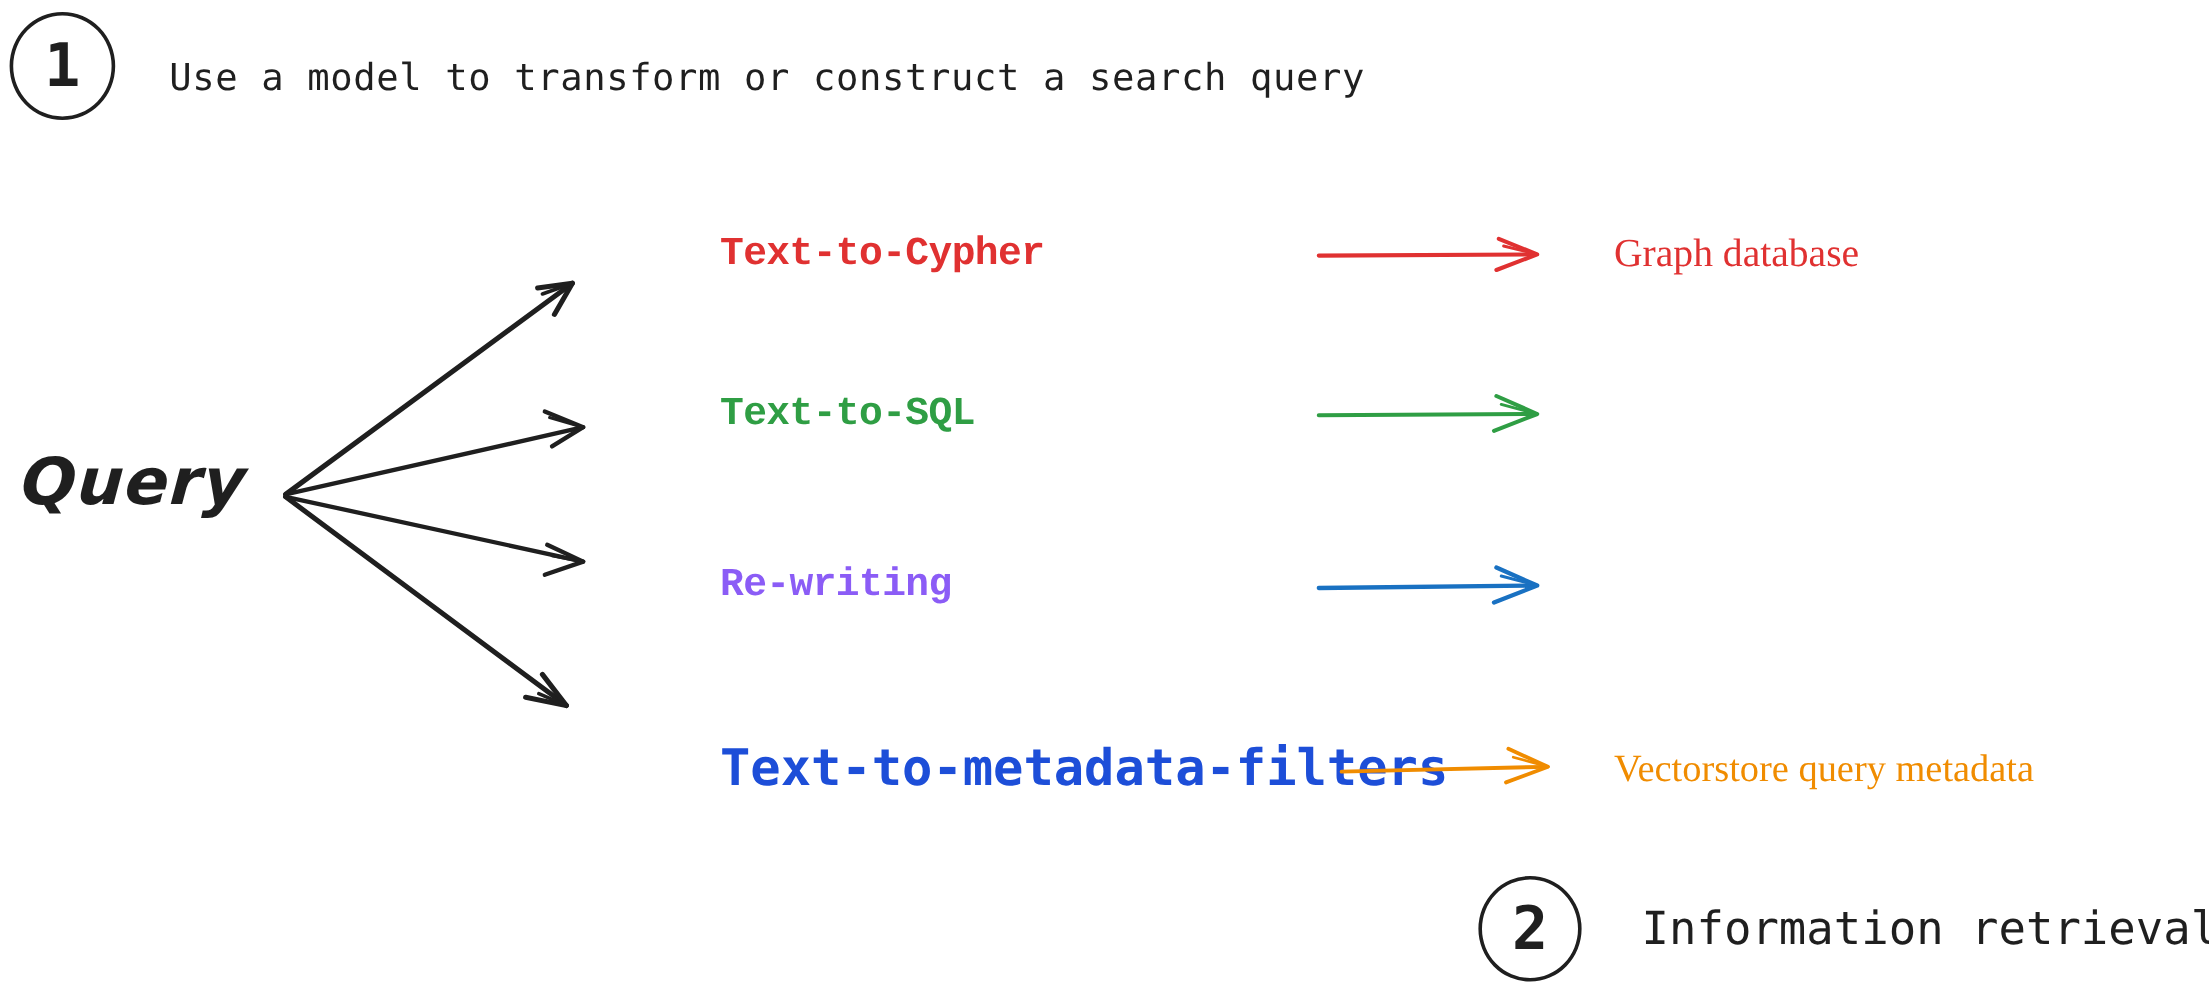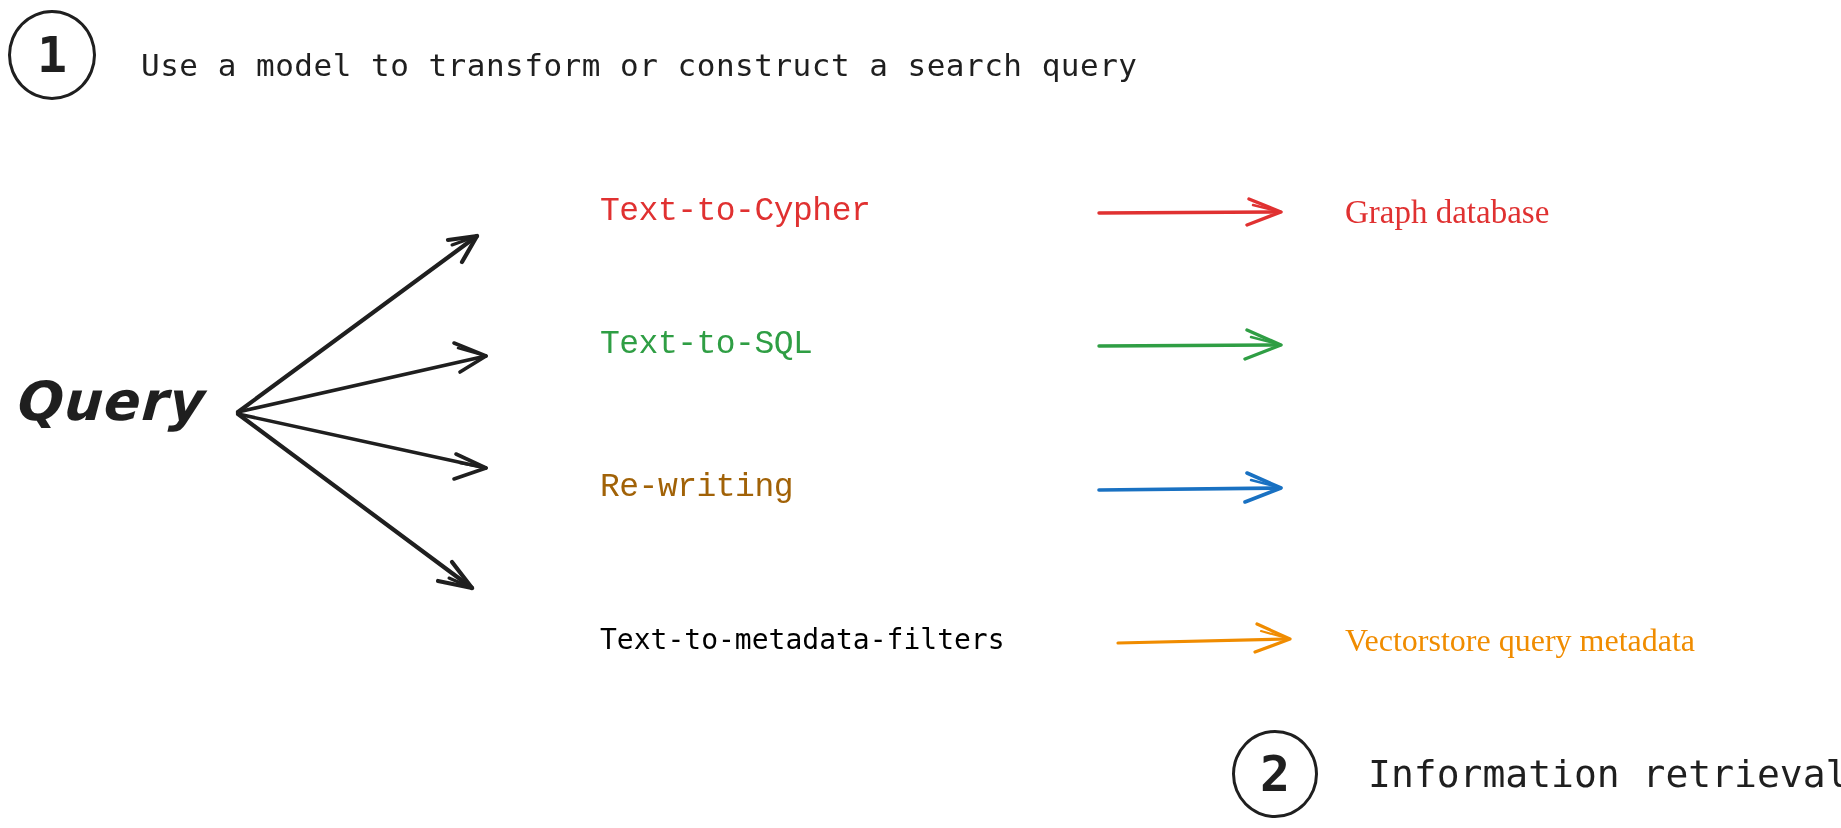--- a/index.html
+++ b/index.html
@@ -104,20 +104,21 @@
     height: 60px;
     display: block;
   }
   .row-label-left {
     position: absolute;
     left: 600px;
     top: 0;
     font-size: 33px;
     white-space: nowrap;
     line-height: 60px;
+    font-weight: bold;
   }
   .cond {
     font-family: "Liberation Mono", monospace;
     letter-spacing: -0.5px;
   }
   .wide {
     font-family: "DejaVu Sans Mono", monospace;
   }
   .row-label-right {
     position: absolute;
@@ -188,32 +189,32 @@
     <svg class="row-arrow" viewBox="0 0 200 60" xmlns="http://www.w3.org/2000/svg">
       <g stroke="#2f9e44" fill="none" stroke-linecap="round" stroke-linejoin="round">
         <path d="M4 31 L184 30" stroke-width="3.4"></path>
         <path d="M152 15 L186 30 L150 44" stroke-width="3.4"></path>
         <path d="M156 22 L186 30" stroke-width="2.4"></path>
       </g>
     </svg>
   </div>
 
   <div class="row" style="top:458px">
-    <div class="row-label-left cond" style="color:#a16207">Re-writing</div>
+    <div class="row-label-left cond" style="color:#8b5cf6">Re-writing</div>
     <svg class="row-arrow" viewBox="0 0 200 60" xmlns="http://www.w3.org/2000/svg">
       <g stroke="#1971c2" fill="none" stroke-linecap="round" stroke-linejoin="round">
         <path d="M4 32 L184 30" stroke-width="3.6"></path>
         <path d="M152 15 L186 30 L150 44" stroke-width="3.6"></path>
         <path d="M156 22 L186 30" stroke-width="2.4"></path>
       </g>
     </svg>
   </div>
 
   <div class="row" style="top:610px">
-    <div class="row-label-left wide" style="color:#000000; left:600px; font-size:28px;">Text-to-metadata-filters</div>
+    <div class="row-label-left wide" style="color:#1d4ed8; left:600px; font-size:42px;">Text-to-metadata-filters</div>
     <svg class="row-arrow" style="left:1110px" viewBox="0 0 190 60" xmlns="http://www.w3.org/2000/svg">
       <g stroke="#f08c00" fill="none" stroke-linecap="round" stroke-linejoin="round">
         <path d="M3 33 L172 29" stroke-width="3.2"></path>
         <path d="M142 14 L175 29 L140 42" stroke-width="3.2"></path>
         <path d="M146 21 L175 29" stroke-width="2.2"></path>
       </g>
     </svg>
     <div class="row-label-right" style="color:#f08c00; left:1345px; font-size:32px;">Vectorstore query metadata</div>
   </div>
 

